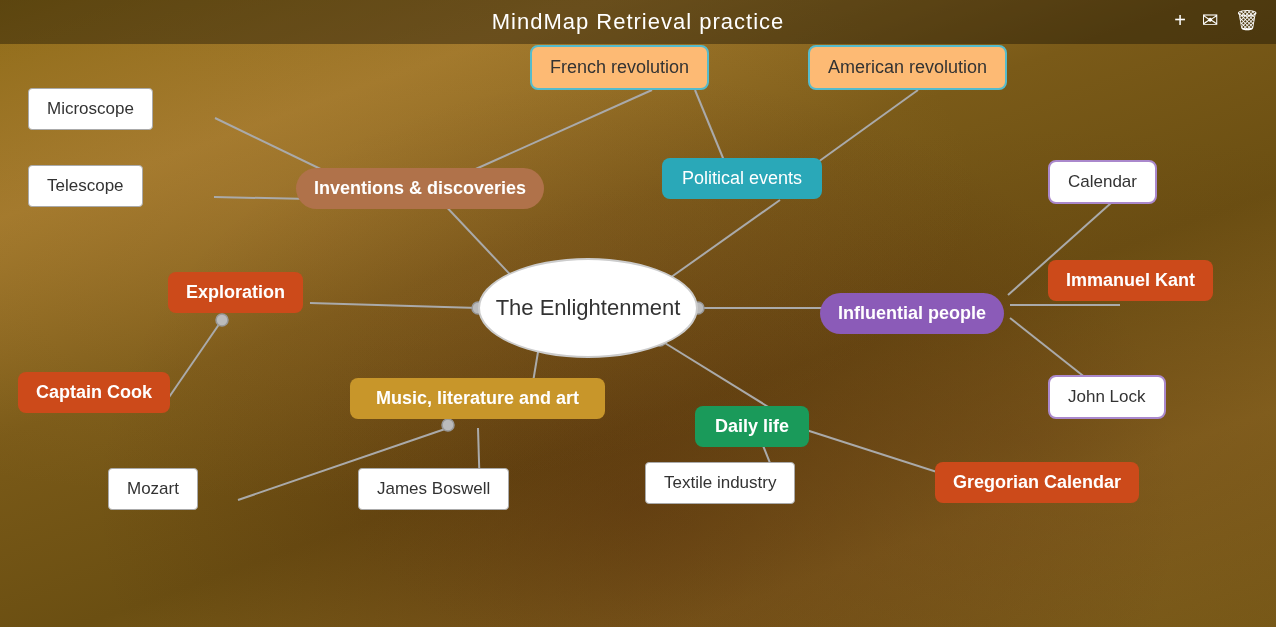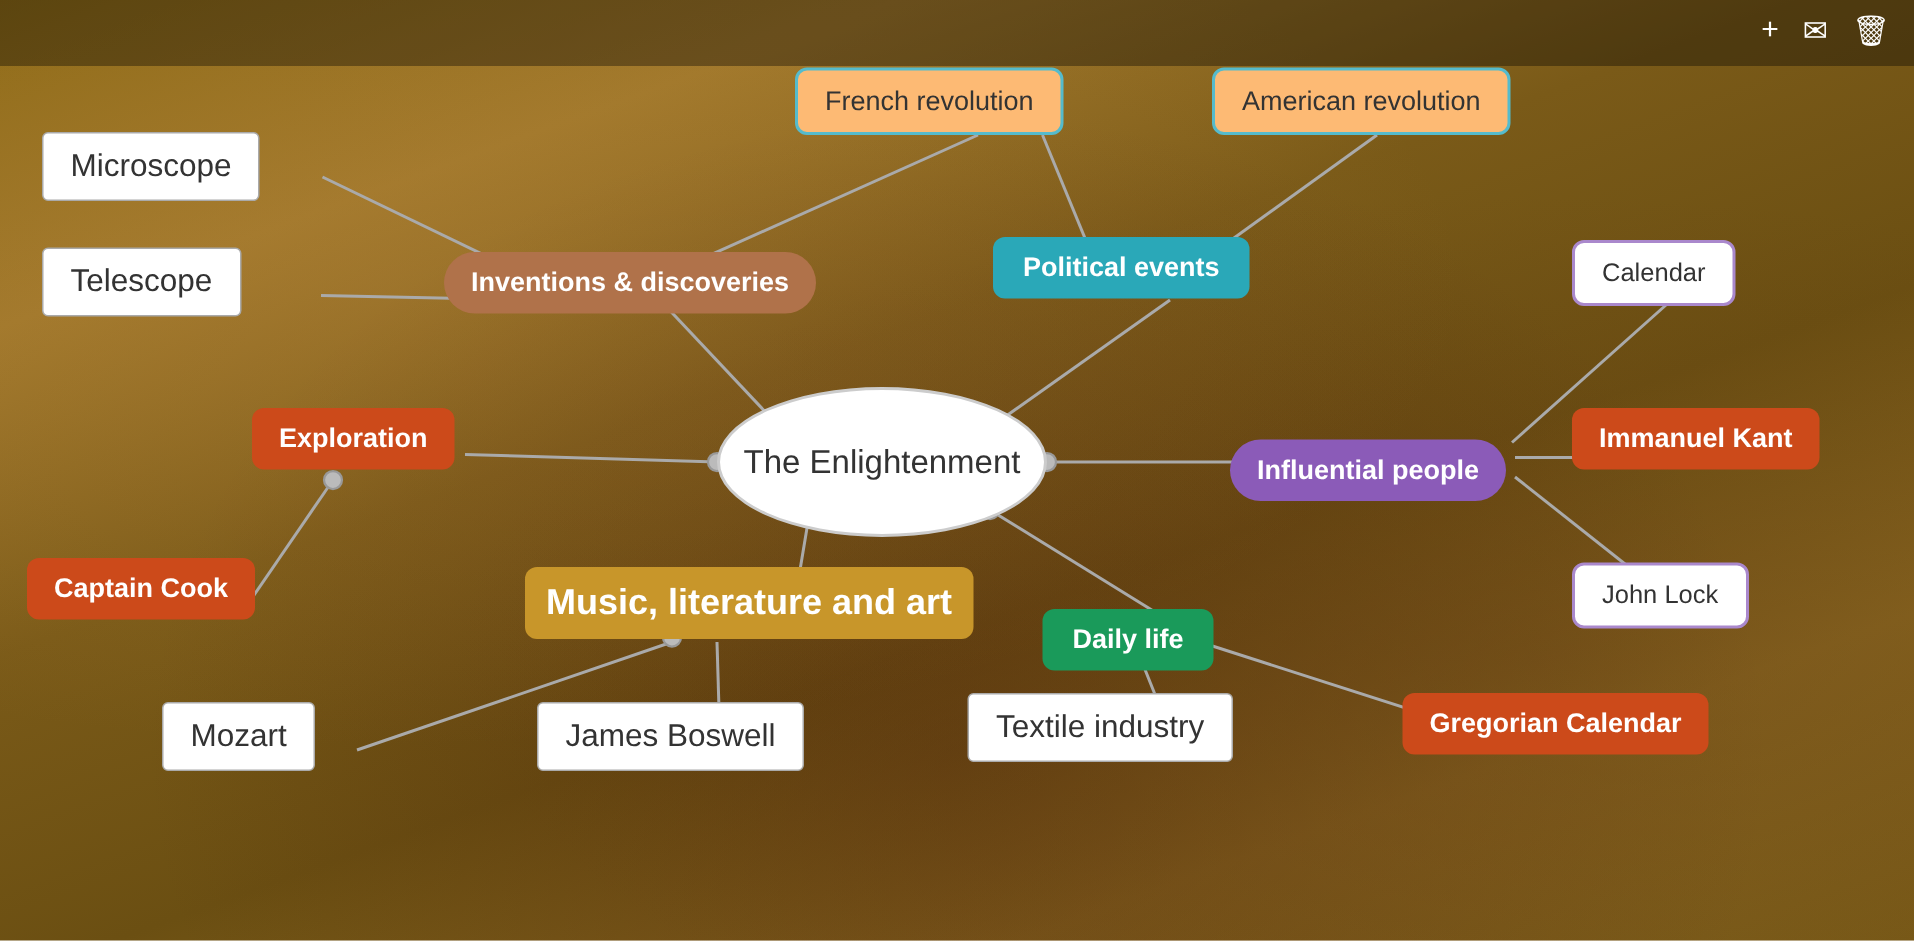--- a/index.html
+++ b/index.html
@@ -103,21 +103,21 @@
       font-size: 18px;
       font-weight: bold;
     }
 
     .node-teal {
       background: #2AA8B8;
       color: white;
       border-radius: 8px;
       padding: 10px 20px;
       font-size: 18px;
-      font-weight: bold;
+      font-weight: normal;
     }
 
     .node-orange {
       background: #CC4A1A;
       color: white;
       border-radius: 8px;
       padding: 10px 18px;
       font-size: 18px;
       font-weight: bold;
     }
@@ -138,33 +138,33 @@
       padding: 10px 20px;
       font-size: 18px;
       font-weight: bold;
       margin-top: 28px;
     }
 
     .node-gold {
       background: #C8962A;
       color: white;
       border-radius: 8px;
-      padding: 10px 14px;
-      font-size: 24px;
+      padding: 10px 26px;
+      font-size: 18px;
       font-weight: bold;
       text-align: center;
     }
 
     .node-white {
       background: white;
       color: #333;
       border-radius: 4px;
       border: 1.5px solid #aaa;
       padding: 10px 18px;
-      font-size: 21px;
+      font-size: 17px;
     }
 
     .node-white-outline {
       background: #fdba74;
       color: #333;
       border-radius: 8px;
       border: 2px solid #55BBCC;
       padding: 10px 18px;
       font-size: 18px;
     }
@@ -177,20 +177,21 @@
       padding: 10px 18px;
       font-size: 17px;
     }
   </style>
 </head>
 <body>
 
 <div id="bg"></div>
 
 <div id="header">
+  <span id="title">MindMap Retrieval practice</span>
   <div class="header-icons">
     <span class="header-icon">+</span>
     <span class="header-icon">✉</span>
     <span class="header-icon">🗑</span>
   </div>
 </div>
 
 <svg id="lines-svg" viewBox="0 0 1276 627">
 
   <line x1="520" y1="285" x2="440" y2="200" stroke="#aaa" stroke-width="2"></line>
@@ -294,21 +295,21 @@
 </div>
 
 <div class="node node-orange" style="left:18px; top:372px;">
   <span>Captain Cook</span>
 </div>
 
 <div class="node node-white-purple-outline" style="left:1048px; top:160px;">
   <span>Calendar</span>
 </div>
 
-<div class="node node-orange" style="left:1048px; top:272px;">
+<div class="node node-orange" style="left:1048px; top:260px;">
   <span>Immanuel Kant</span>
 </div>
 
 <div class="node node-white-purple-outline" style="left:1048px; top:375px;">
   <span>John Lock</span>
 </div>
 
 <div class="node node-white" style="left:108px; top:468px;">
   <span>Mozart</span>
 </div>

